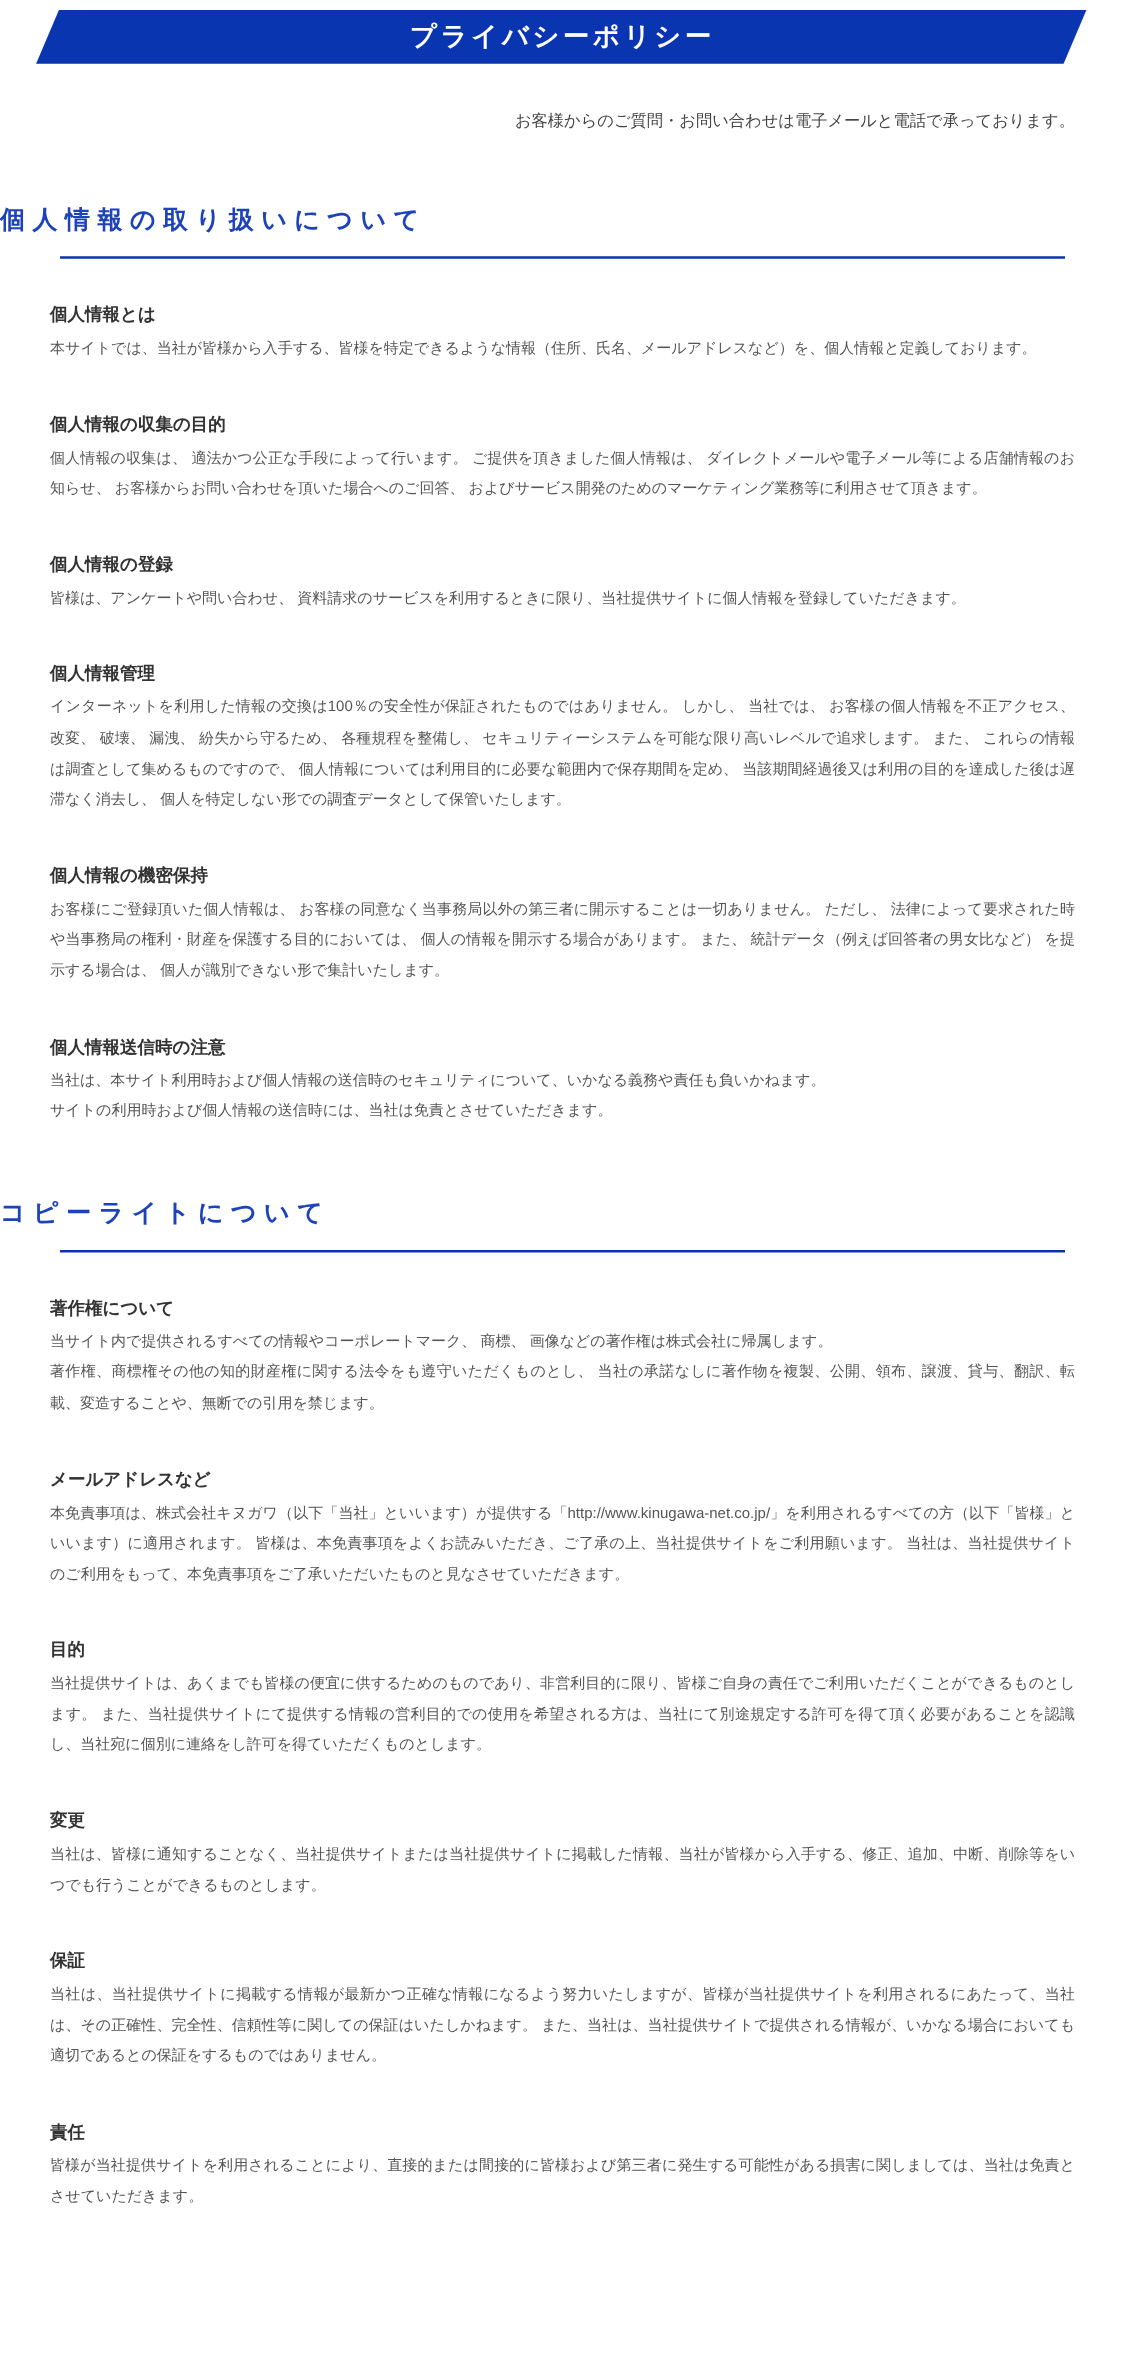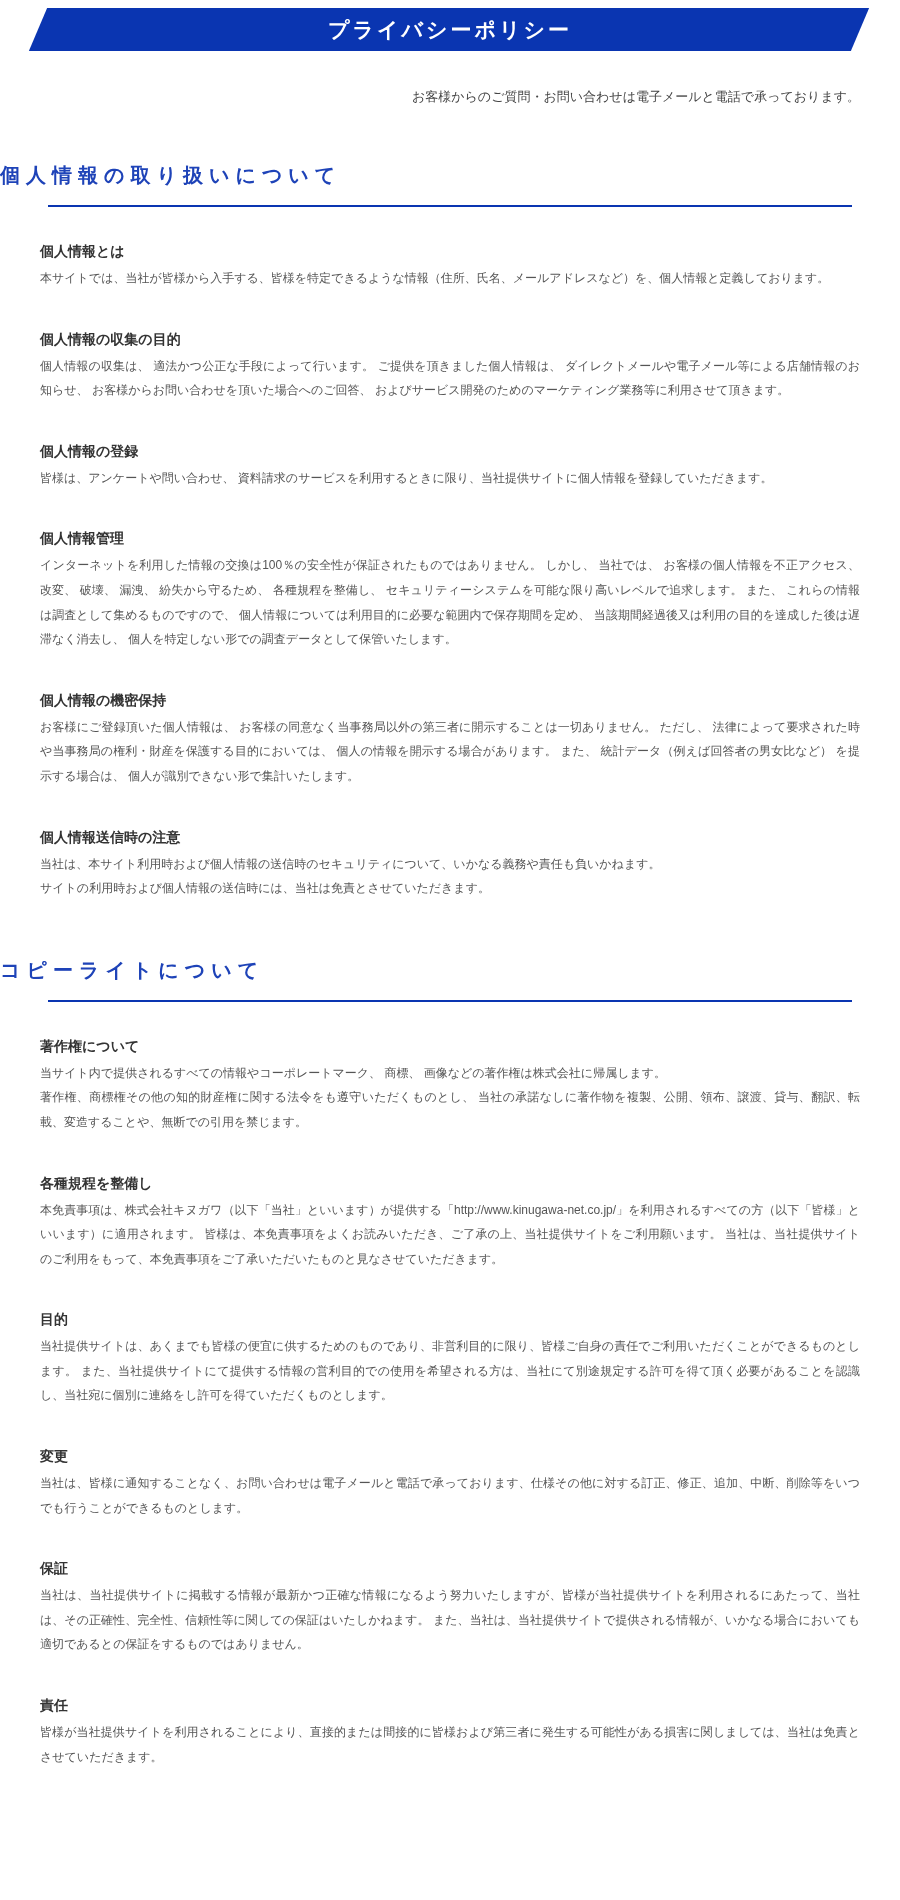--- a/index.html
+++ b/index.html
@@ -138,32 +138,32 @@
     <h2 class="section-title">コピーライトについて</h2>
     <div class="rule"></div>
     <div class="items">
   <div class="item">
     <h3>著作権について</h3>
   <p>当サイト内で提供されるすべての情報やコーポレートマーク、 商標、 画像などの著作権は株式会社に帰属します。</p>
             <p>著作権、商標権その他の知的財産権に関する法令をも遵守いただくものとし、 当社の承諾なしに著作物を複製、公開、領布、譲渡、貸与、翻訳、転載、変造することや、無断での引用を禁じます。</p>
           </div>
 
   <div class="item">
-    <h3>各種規程を整備し</h3>
+    <h3>メールアドレスなど</h3>
   <p>本免責事項は、株式会社キヌガワ（以下「当社」といいます）が提供する「http://www.kinugawa-net.co.jp/」を利用されるすべての方（以下「皆様」といいます）に適用されます。 皆様は、本免責事項をよくお読みいただき、ご了承の上、当社提供サイトをご利用願います。 当社は、当社提供サイトのご利用をもって、本免責事項をご了承いただいたものと見なさせていただきます。</p>
           </div>
 
   <div class="item">
     <h3>目的</h3>
   <p>当社提供サイトは、あくまでも皆様の便宜に供するためのものであり、非営利目的に限り、皆様ご自身の責任でご利用いただくことができるものとします。 また、当社提供サイトにて提供する情報の営利目的での使用を希望される方は、当社にて別途規定する許可を得て頂く必要があることを認識し、当社宛に個別に連絡をし許可を得ていただくものとします。</p>
           </div>
 
   <div class="item">
     <h3>変更</h3>
-  <p>当社は、皆様に通知することなく、お問い合わせは電子メールと電話で承っております、仕様その他に対する訂正、修正、追加、中断、削除等をいつでも行うことができるものとします。</p>
+  <p>当社は、皆様に通知することなく、当社提供サイトまたは当社提供サイトに掲載した情報、当社が皆様から入手する、修正、追加、中断、削除等をいつでも行うことができるものとします。</p>
           </div>
 
   <div class="item">
     <h3>保証</h3>
   <p>当社は、当社提供サイトに掲載する情報が最新かつ正確な情報になるよう努力いたしますが、皆様が当社提供サイトを利用されるにあたって、当社は、その正確性、完全性、信頼性等に関しての保証はいたしかねます。 また、当社は、当社提供サイトで提供される情報が、いかなる場合においても適切であるとの保証をするものではありません。</p>
           </div>
 
   <div class="item">
     <h3>責任</h3>
   <p>皆様が当社提供サイトを利用されることにより、直接的または間接的に皆様および第三者に発生する可能性がある損害に関しましては、当社は免責とさせていただきます。</p>

